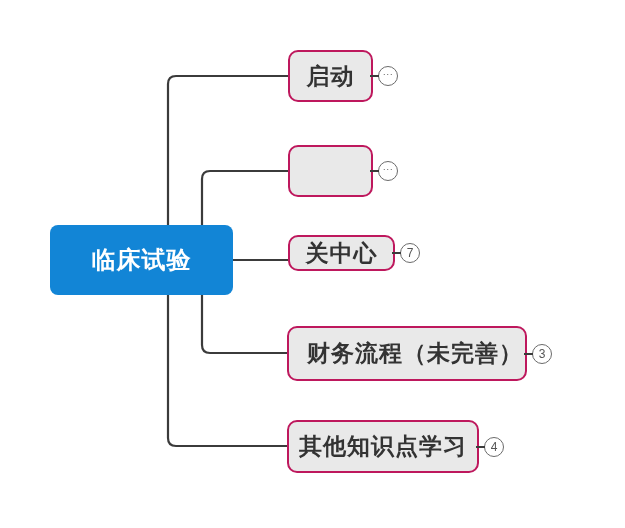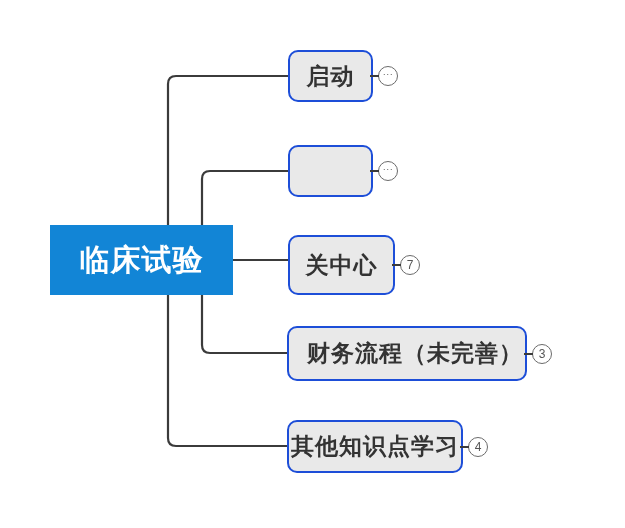--- a/index.html
+++ b/index.html
@@ -19,38 +19,38 @@
     pointer-events: none;
   }
   .node {
     position: absolute;
     display: flex; align-items: center; justify-content: center;
     cursor: default;
   }
   .root {
     left: 50px; top: 225px; width: 183px; height: 70px;
     background: #1285d6;
-    border-radius: 0;
+    border-radius: 8px;
     color: #ffffff;
-    font-size: 30px; font-weight: bold;
+    font-size: 24px; font-weight: bold;
     letter-spacing: 1px;
   }
   .branch {
     background: #e9e9e9;
-    border: 2px solid #1d4ed8;
+    border: 2px solid #be185d;
     border-radius: 10px;
     color: #333333;
     font-size: 23px; font-weight: bold;
     letter-spacing: 1px;
   }
   .b1 { left: 288px; top: 50px;  width: 85px;  height: 52px; }
   .b2 { left: 288px; top: 145px; width: 85px;  height: 52px; }
-  .b3 { left: 288px; top: 235px; width: 107px; height: 60px; }
+  .b3 { left: 288px; top: 235px; width: 107px; height: 36px; }
   .b4 { left: 287px; top: 326px; width: 240px; height: 55px; padding-left: 16px; }
-  .b5 { left: 287px; top: 420px; width: 176px; height: 53px; }
+  .b5 { left: 287px; top: 420px; width: 192px; height: 53px; }
   .badge {
     position: absolute;
     left: calc(100% + 7px);
     top: 50%;
     transform: translateY(-50%);
     width: 20px; height: 20px;
     border: 1.5px solid #6b6b6b;
     border-radius: 50%;
     background: #ffffff;
     color: #555555;

